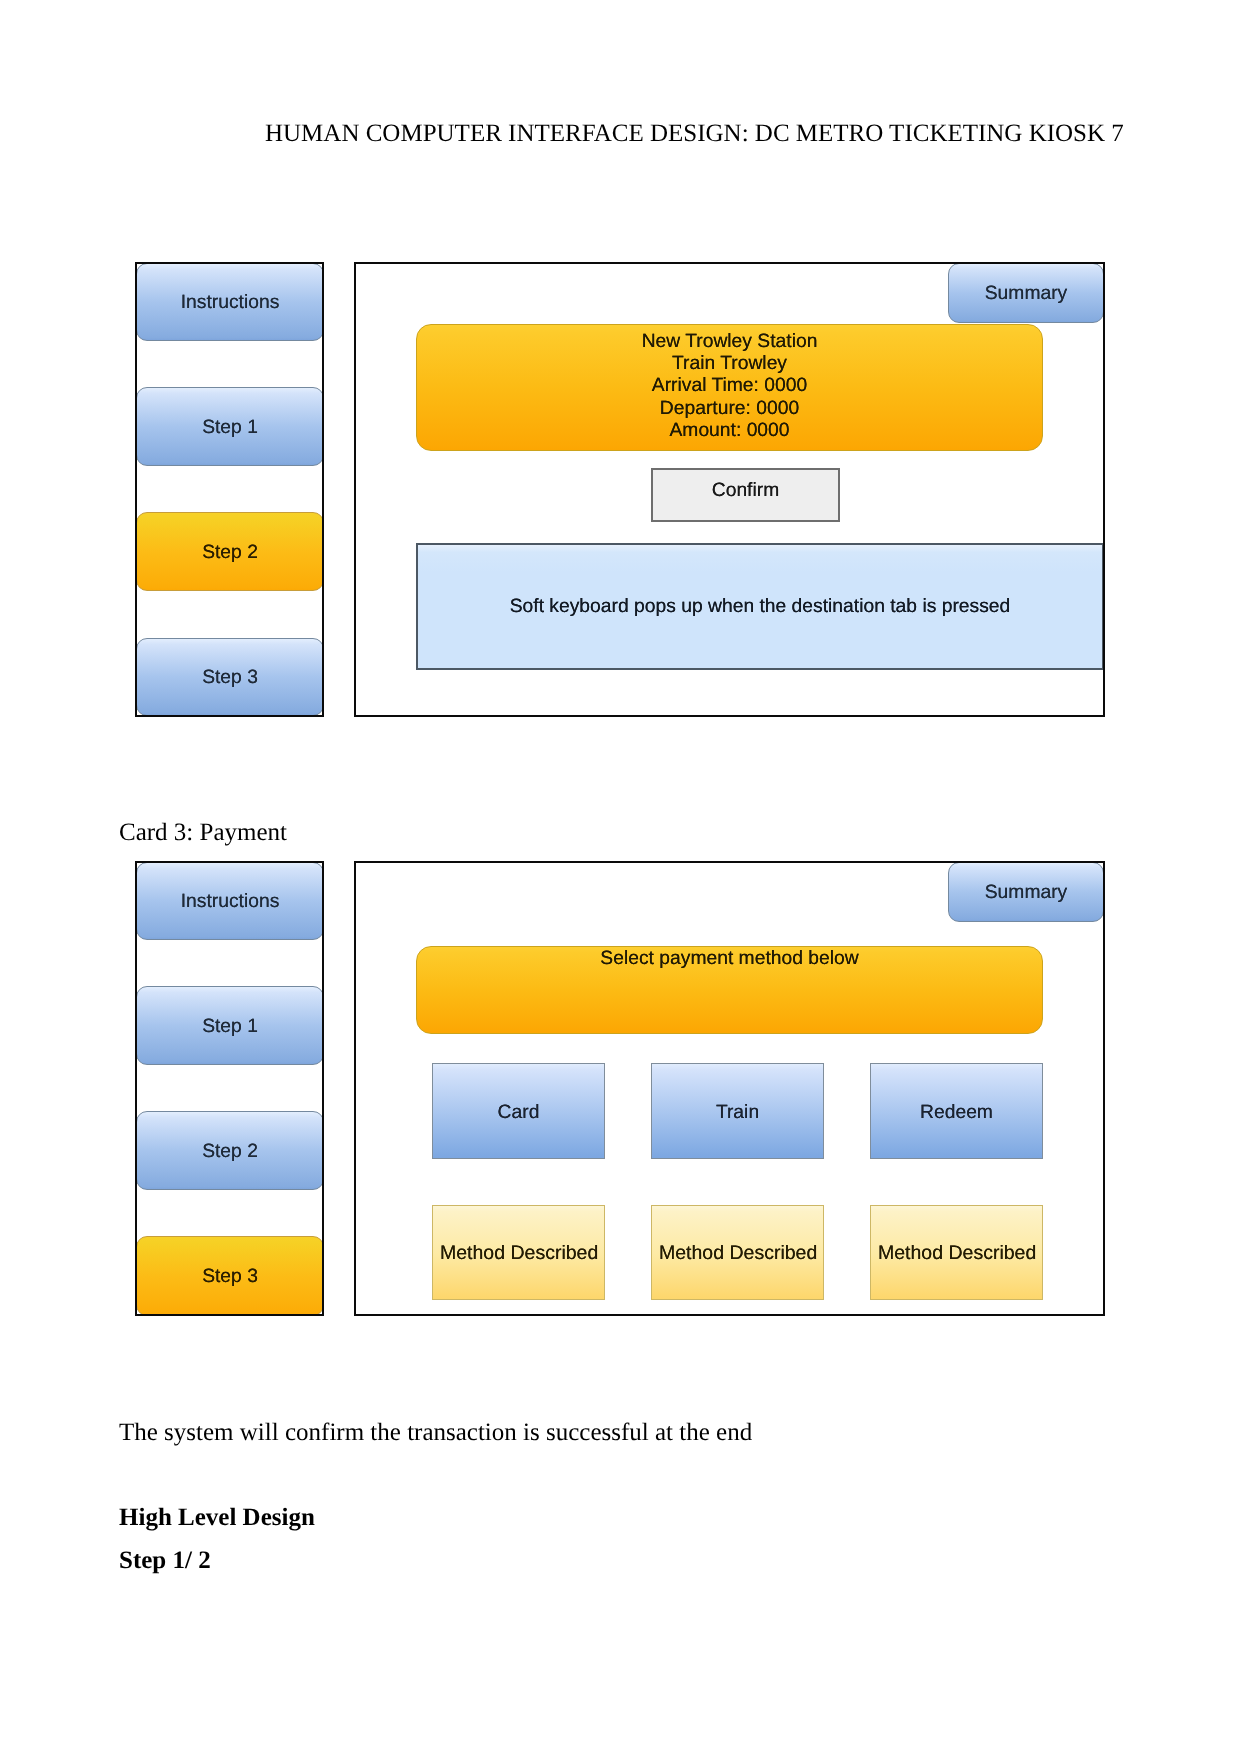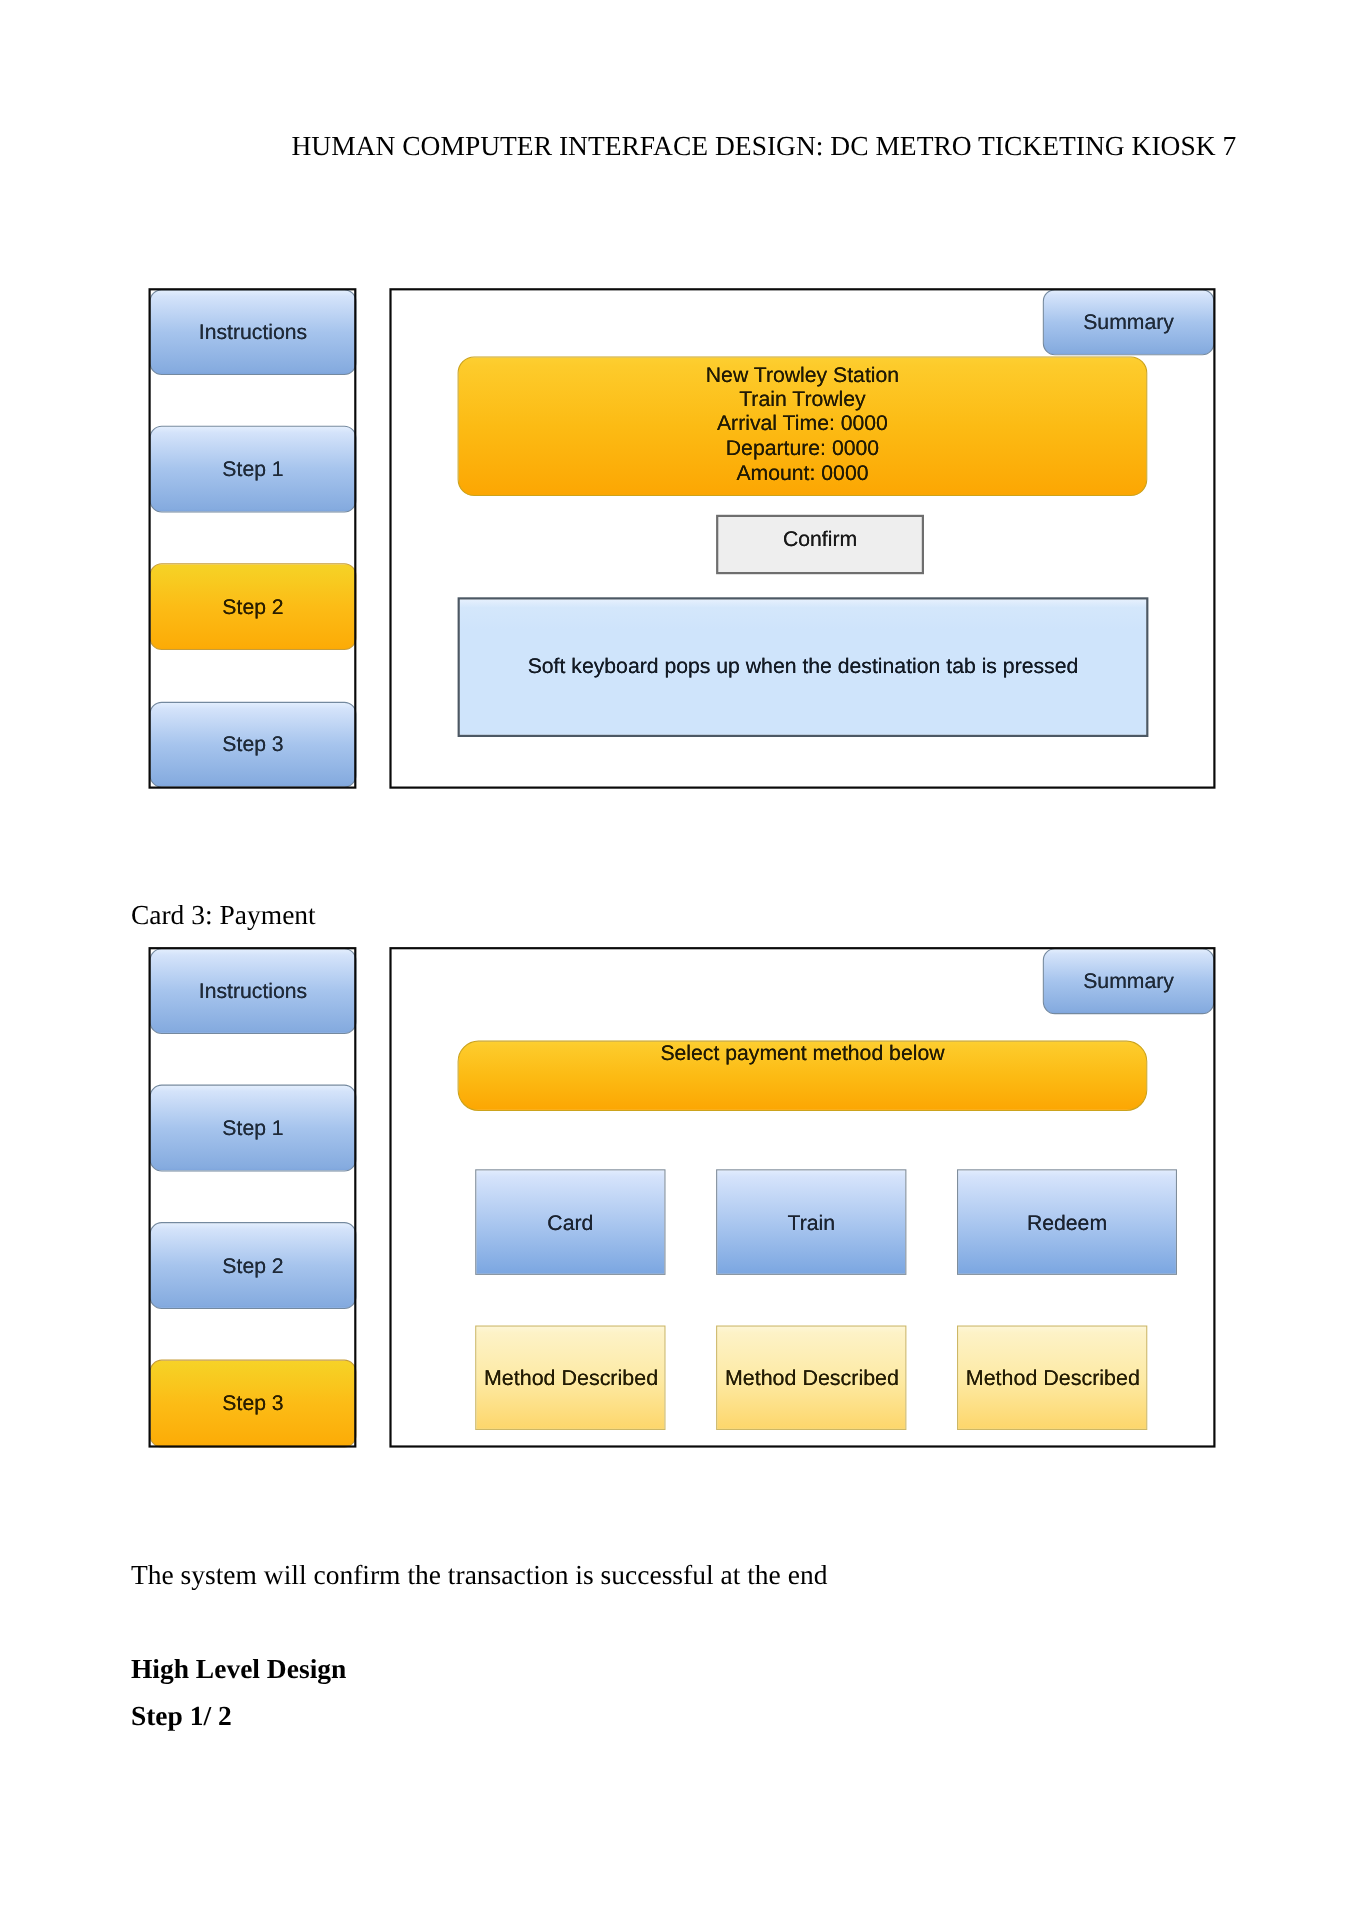--- a/index.html
+++ b/index.html
@@ -86,21 +86,21 @@
     <div>Train Trowley</div>
     <div>Arrival Time: 0000</div>
     <div>Departure: 0000</div>
     <div>Amount: 0000</div>
   </div>
 
   <div class="confirm" style="left:651px;top:468px;width:189px;height:54px;font-size:19.3px;align-items:flex-start;padding-top:10px;">
       <span>Confirm</span>
     </div>
 
-  <div class="notebox" style="left:416px;top:543px;width:628px;height:127px;font-size:19.3px;">
+  <div class="notebox" style="left:416px;top:543px;width:688px;height:127px;font-size:19.3px;">
       <span>Soft keyboard pops up when the destination tab is pressed</span>
     </div>
 
   <div class="doc-text" style="left:119px;top:818px;">Card 3: Payment</div>
 
   <div class="frame" style="left:135px;top:861px;width:189px;height:455px;"></div>
   <div class="sbbtn blue" style="left:136px;top:862px;width:188px;height:78px;">
       <span>Instructions</span>
     </div>
   <div class="sbbtn blue" style="left:136px;top:986px;width:188px;height:79px;">
@@ -111,31 +111,31 @@
     </div>
   <div class="sbbtn orange" style="left:136px;top:1236px;width:188px;height:80px;">
       <span>Step 3</span>
     </div>
 
   <div class="frame" style="left:354px;top:861px;width:751px;height:455px;"></div>
   <div class="sbbtn blue" style="left:948px;top:862px;width:156px;height:60px;">
       <span>Summary</span>
     </div>
 
-  <div class="infobox" style="left:416px;top:946px;width:627px;height:64px;font-size:19.3px;border-radius:19px;">
+  <div class="infobox" style="left:416px;top:946px;width:627px;height:88px;font-size:19.3px;">
       <span>Select payment method below</span>
     </div>
 
   <div class="paybtn" style="left:432px;top:1063px;width:173px;height:96px;font-size:19.3px;">
       <span>Card</span>
     </div>
   <div class="paybtn" style="left:651px;top:1063px;width:173px;height:96px;font-size:19.3px;">
       <span>Train</span>
     </div>
-  <div class="paybtn" style="left:870px;top:1063px;width:200px;height:96px;font-size:19.3px;">
+  <div class="paybtn" style="left:870px;top:1063px;width:173px;height:96px;font-size:19.3px;">
       <span>Redeem</span>
     </div>
 
   <div class="descbox" style="left:432px;top:1205px;width:173px;height:95px;font-size:19.5px;padding-left:7px;">
       <span>Method Described</span>
     </div>
   <div class="descbox" style="left:651px;top:1205px;width:173px;height:95px;font-size:19.5px;padding-left:7px;">
       <span>Method Described</span>
     </div>
   <div class="descbox" style="left:870px;top:1205px;width:173px;height:95px;font-size:19.5px;padding-left:7px;">

